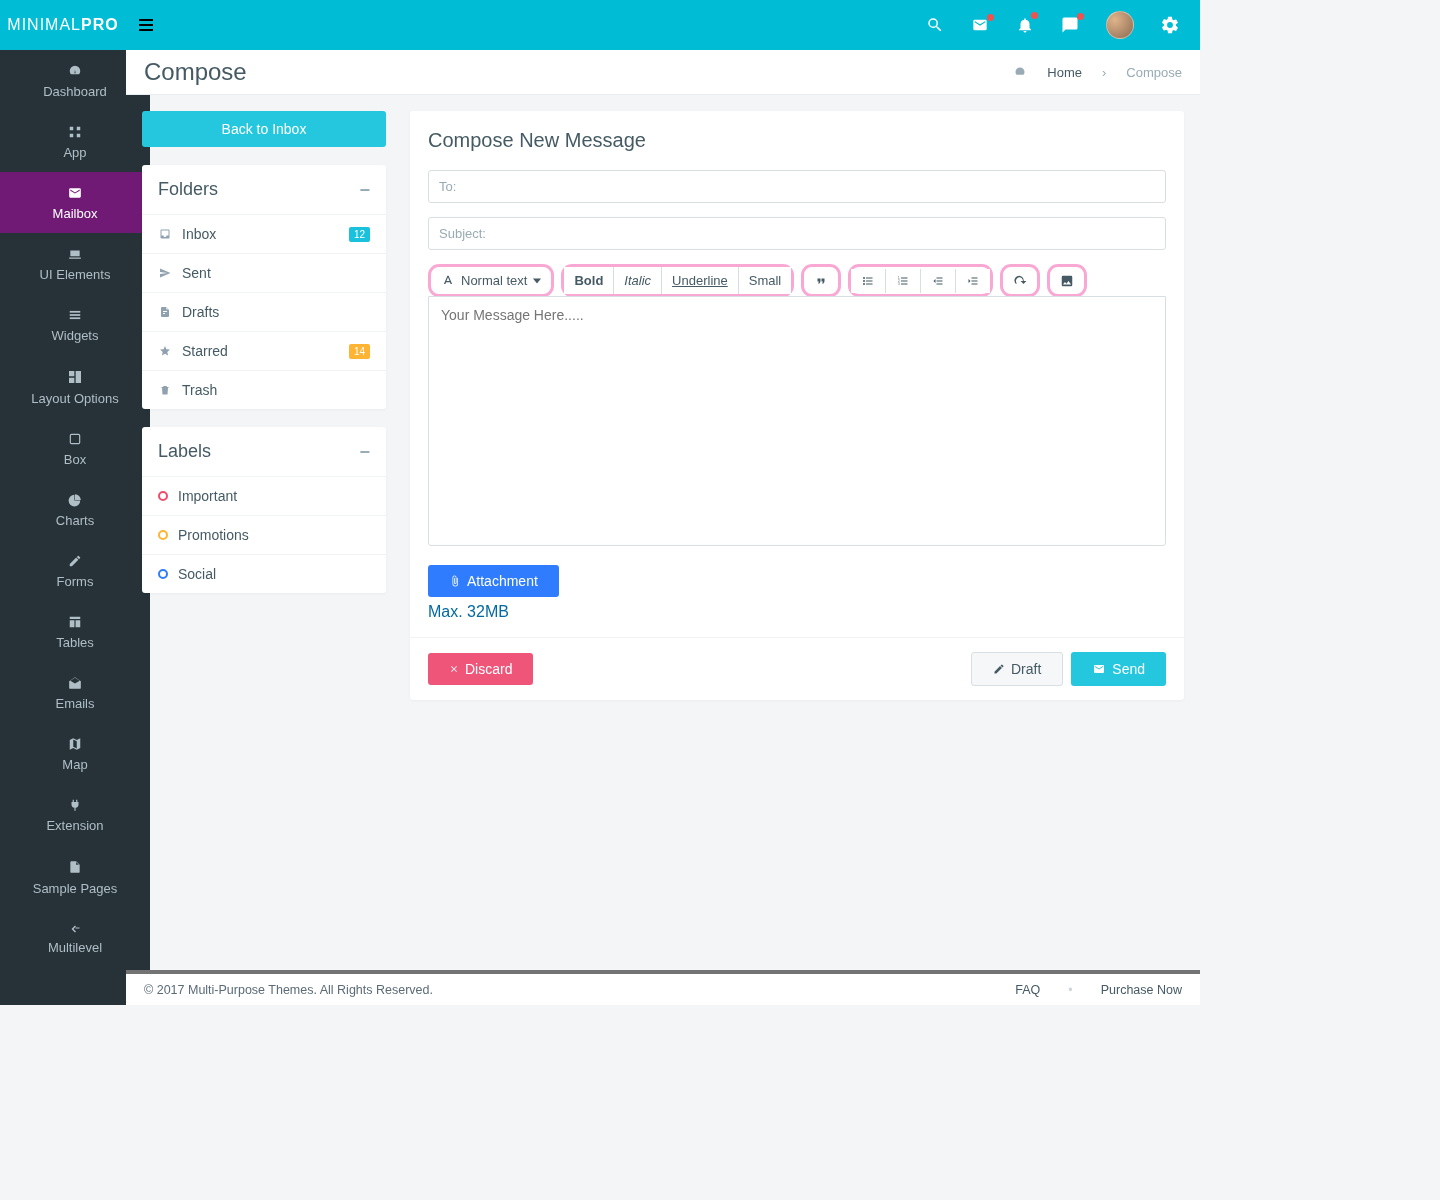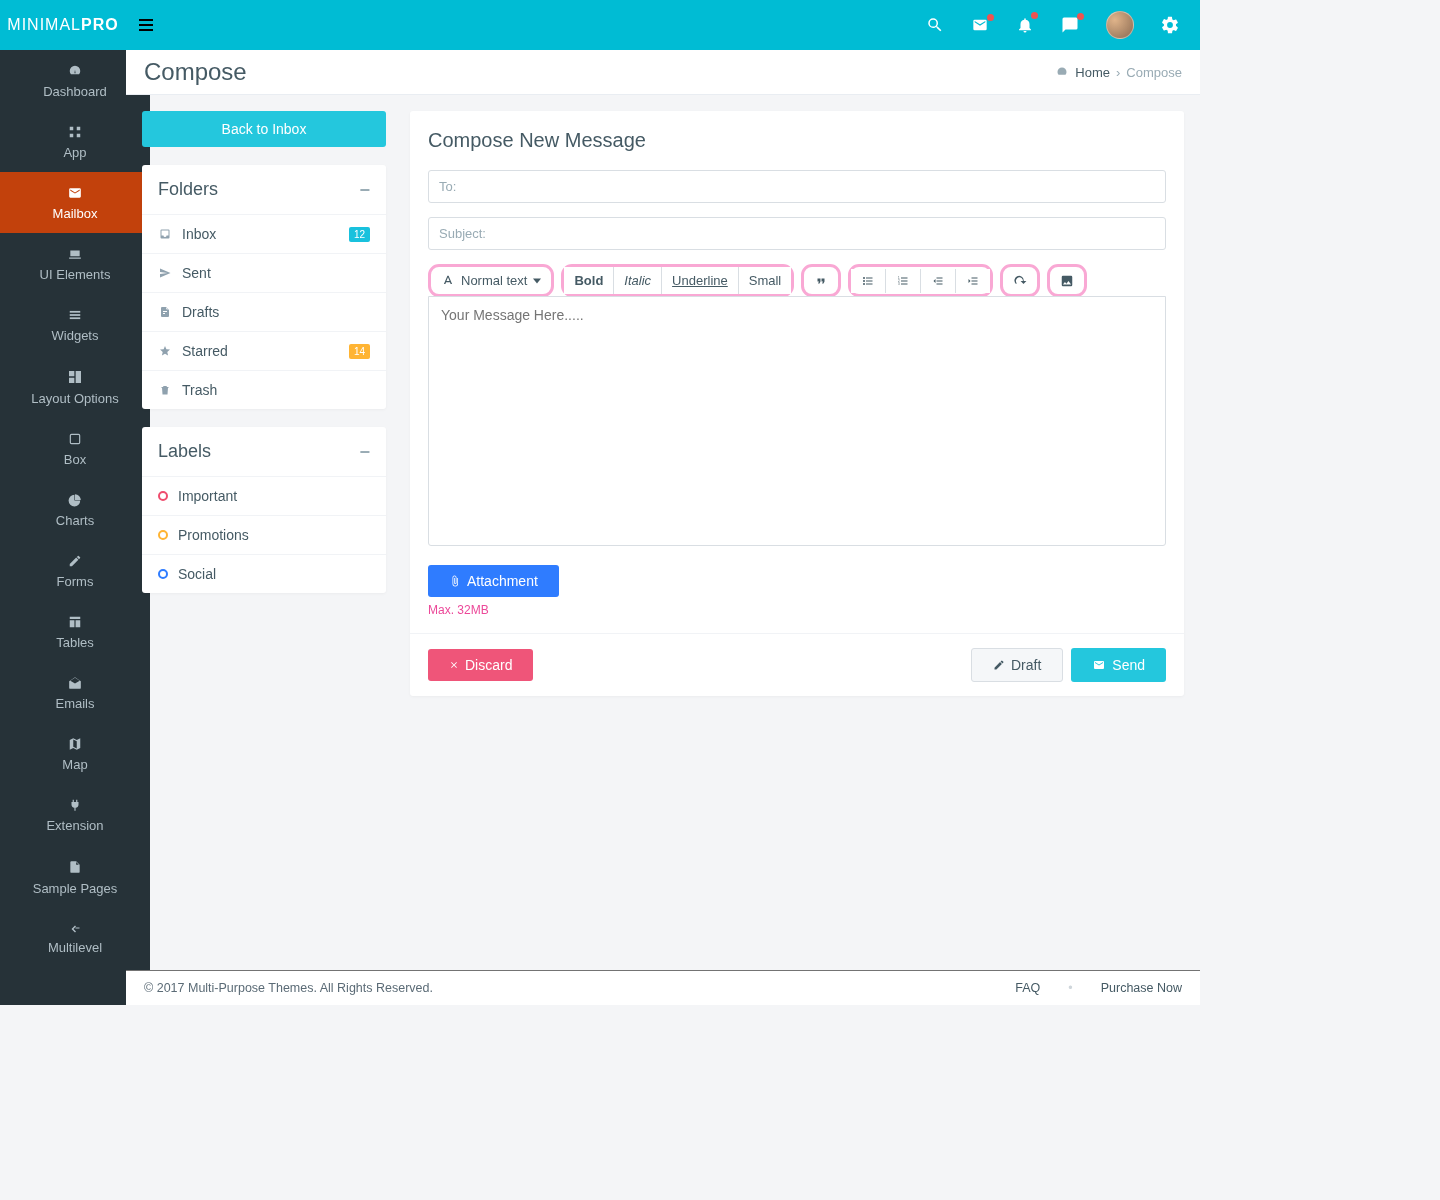--- a/index.html
+++ b/index.html
@@ -34,35 +34,35 @@
 
   
   .sidebar {
     position:absolute; top:50px; bottom:0; left:0; width:150px;
     background:#263238; color:#eceff1;
   }
   .side-item {
     text-align:center; padding:14px 4px 12px; cursor:pointer;
     color:#b0bec5; font-size:13px;
   }
-  .side-item.active { background:#c2410c; color:#fff; }
+  .side-item.active { background:#701a75; color:#fff; }
   .side-item svg { display:block; margin:0 auto 6px; fill:currentColor; }
   .side-item .lbl { display:block; }
 
   
   .main {
     position:absolute; left:126px; right:0; top:50px; bottom:35px;
     overflow:auto;
   }
   .page-head {
     background:#fff; padding:8px 18px; border-bottom:1px solid #e9edf2;
     display:flex; align-items:center; justify-content:space-between;
   }
   .page-title { font-size:24px; font-weight:400; color:#455a64; }
-  .breadcrumb { font-size:13px; color:#99abb4; display:flex; align-items:center; gap:6px; }
+  .breadcrumb { font-size:13px; color:#99abb4; display:flex; align-items:center; gap:20px; }
   .breadcrumb a { color:#455a64; text-decoration:none; }
   .breadcrumb svg { fill:#99abb4; }
 
   .content { padding:16px; display:flex; gap:24px; align-items:flex-start; }
 
   
   .col-left { width:244px; flex:none; }
   .btn-back {
     display:block; width:100%; background:#24c7dd; color:#fff;
     text-align:center; padding:10px 0; border:none; border-radius:3px;
@@ -115,28 +115,28 @@
     width:100%; height:250px; border:1px solid #d9dee3; border-top:1px solid #d9dee3;
     border-radius:0 0 3px 3px; padding:10px 12px; color:#b91c1c; resize:none;
     font-family:Liberation Sans, sans-serif; font-size:14px; margin-top:-1px;
   }
   .attach-row { margin-top:16px; }
   .btn { display:inline-flex; align-items:center; gap:6px; border:none; border-radius:3px; padding:8px 21px; font-size:14px; cursor:pointer; color:#fff; }
   .btn-blue { background:#2f7cff; }
   .btn-pink { background:#ef5579; }
   .btn-gray { background:#f5f7f9; color:#455a64; border:1px solid #d9dee3; }
   .btn-teal { background:#24c7dd; }
-  .hint { font-size:12px; color:#ec4899; margin-top:6px; }
+  .hint { font-size:16px; color:#0369a1; margin-top:6px; }
   .card-foot { border-top:1px solid #f1f3f6; padding:14px 18px; display:flex; align-items:center; }
   .foot-right { margin-left:auto; display:flex; gap:8px; }
 
   
   .footer {
     position:absolute; left:126px; right:0; bottom:0; height:35px;
-    background:#fff; border-top:1px solid #737373;
+    background:#fff; border-top:4px solid #737373;
     display:flex; align-items:center; padding:0 18px; font-size:12.5px; color:#5b6b76;
   }
   .footer .links { margin-left:auto; display:flex; gap:28px; align-items:center; }
   .footer .sep { color:#cfd6db; }
   .footer a { color:#455a64; text-decoration:none; }
 </style>
 </head>
 <body>
 
 <div class="header">

